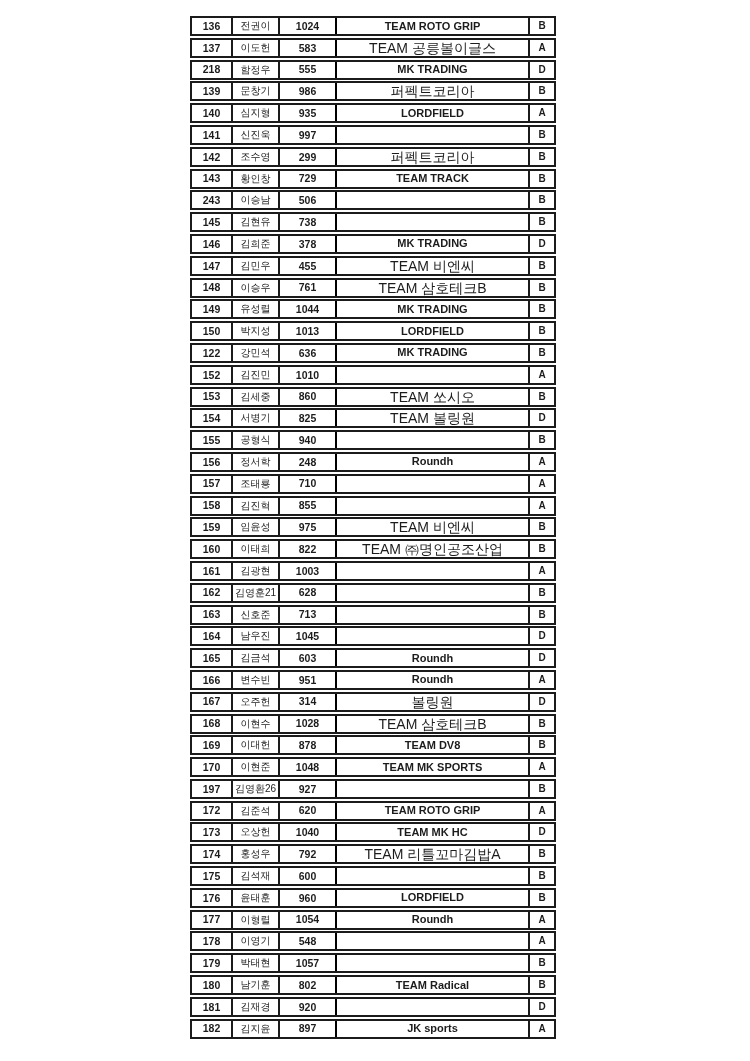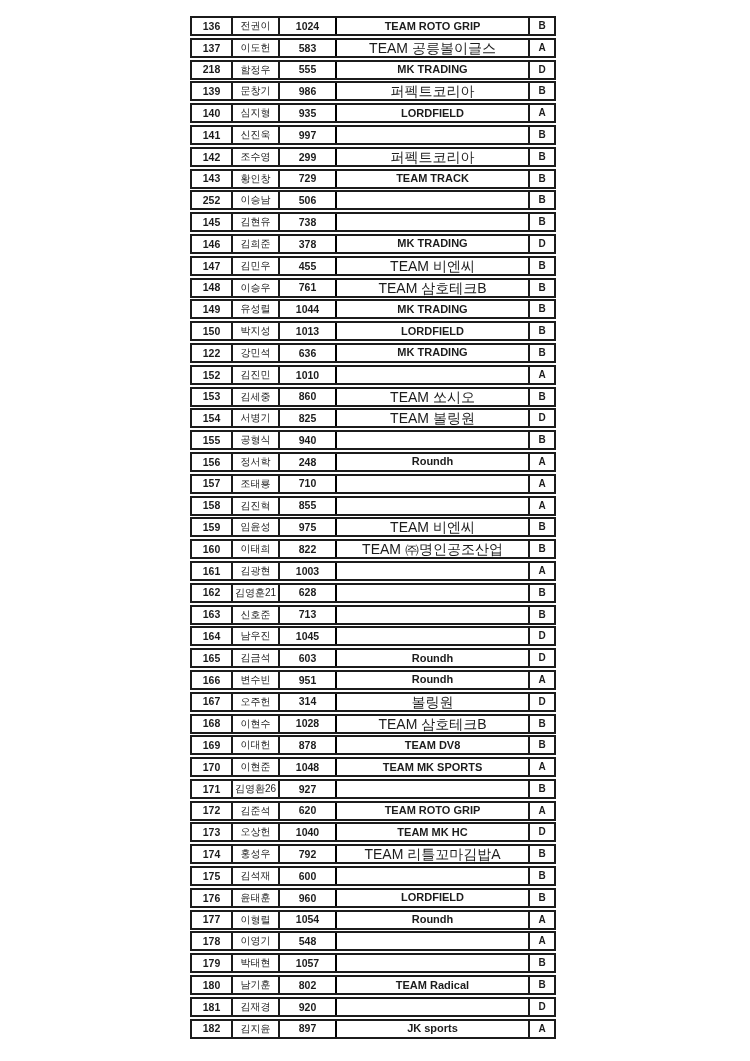--- a/index.html
+++ b/index.html
@@ -108,21 +108,21 @@
         <div class="cell c-grade">B</div>
       </div>
       <div class="row">
         <div class="cell c-rank">143</div>
         <div class="cell c-name">황인창</div>
         <div class="cell c-bib">729</div>
         <div class="cell c-team emph">TEAM TRACK</div>
         <div class="cell c-grade">B</div>
       </div>
       <div class="row">
-        <div class="cell c-rank">252</div>
+        <div class="cell c-rank">243</div>
         <div class="cell c-name">이승남</div>
         <div class="cell c-bib">506</div>
         <div class="cell c-team"></div>
         <div class="cell c-grade">B</div>
       </div>
       <div class="row">
         <div class="cell c-rank">145</div>
         <div class="cell c-name">김현유</div>
         <div class="cell c-bib">738</div>
         <div class="cell c-team"></div>
@@ -297,21 +297,21 @@
         <div class="cell c-grade">B</div>
       </div>
       <div class="row">
         <div class="cell c-rank">170</div>
         <div class="cell c-name">이현준</div>
         <div class="cell c-bib">1048</div>
         <div class="cell c-team emph">TEAM MK SPORTS</div>
         <div class="cell c-grade">A</div>
       </div>
       <div class="row">
-        <div class="cell c-rank">171</div>
+        <div class="cell c-rank">197</div>
         <div class="cell c-name">김영환26</div>
         <div class="cell c-bib">927</div>
         <div class="cell c-team"></div>
         <div class="cell c-grade">B</div>
       </div>
       <div class="row">
         <div class="cell c-rank">172</div>
         <div class="cell c-name">김준석</div>
         <div class="cell c-bib">620</div>
         <div class="cell c-team emph">TEAM ROTO GRIP</div>

